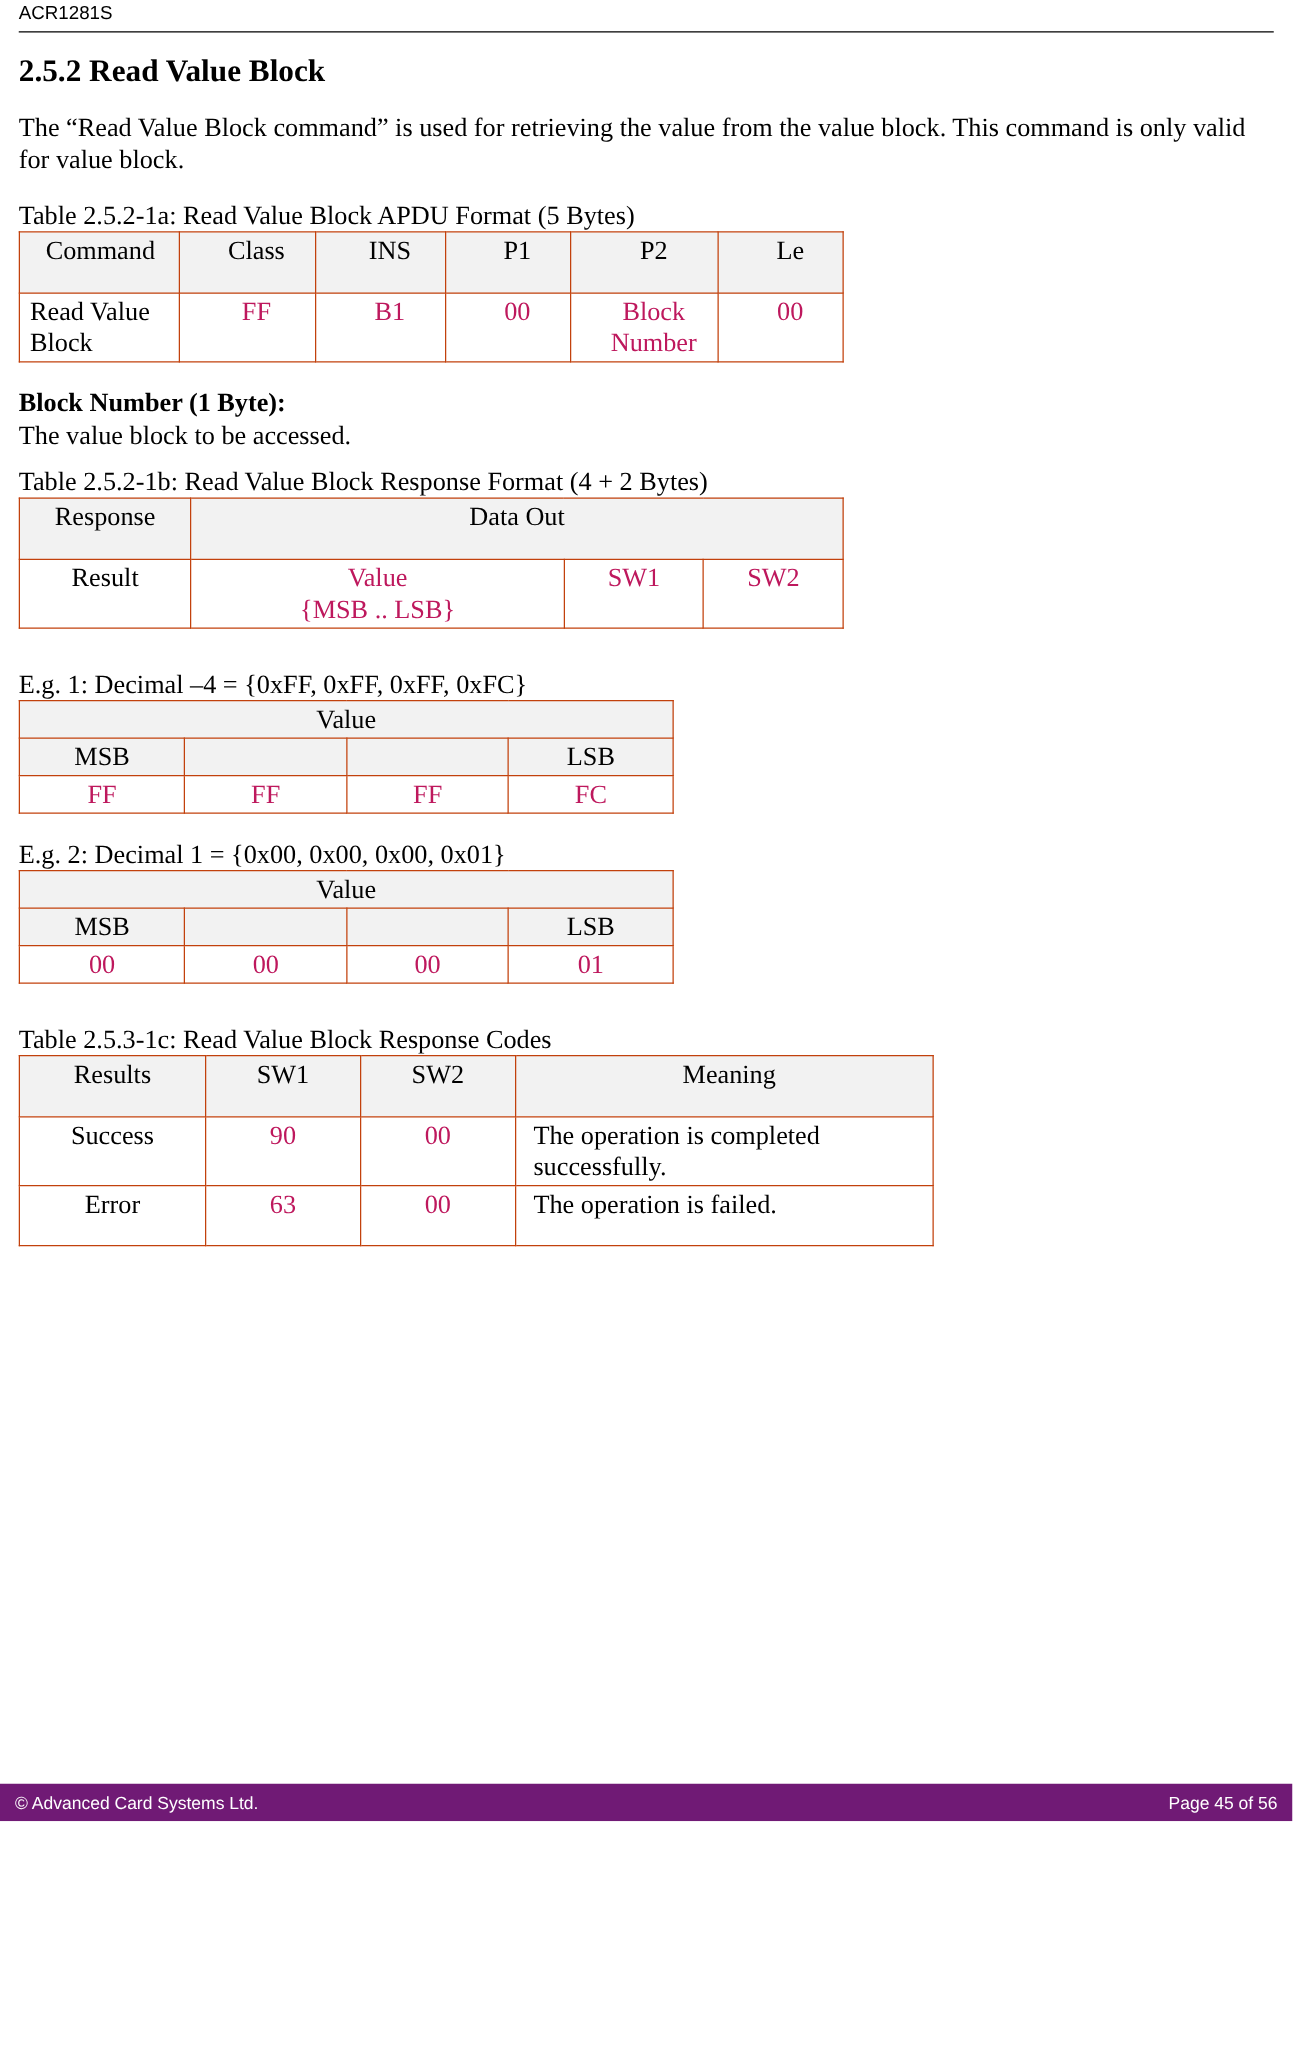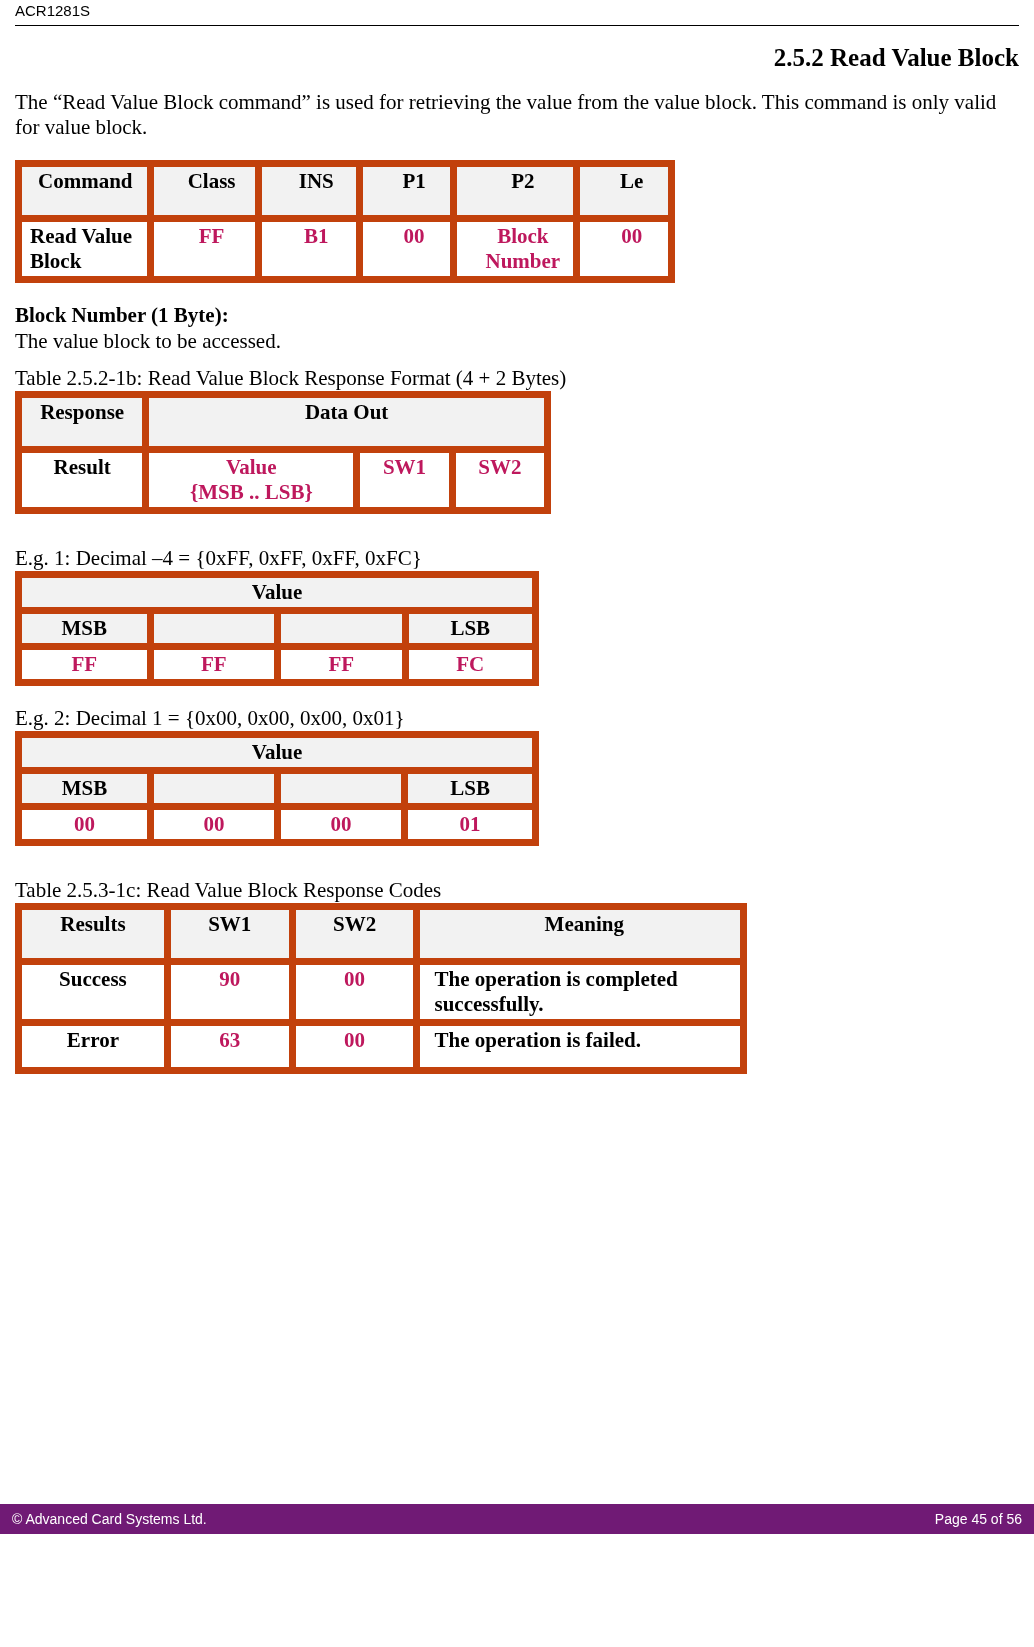--- a/index.html
+++ b/index.html
@@ -24,38 +24,37 @@
   hr.top-rule {
     border: none;
     border-top: 1px solid #000;
     margin: 0 0 18px 0;
   }
   h2 {
     font-size: 25px;
     font-weight: bold;
     margin: 0 0 18px 0;
     font-family: "Times New Roman", Times, serif;
-    text-align: right;
   }
   p {
     margin: 0 0 20px 0;
     line-height: 1.2;
   }
   .caption {
     margin: 0 0 0 0;
   }
   table {
     border-collapse: collapse;
     margin-bottom: 20px;
   }
   td, th {
-    border: 7px solid #c2410c;
+    border: 1px solid #c2410c;
     padding: 2px 6px;
     vertical-align: top;
-    font-weight: bold;
+    font-weight: normal;
   }
   .hdr td {
     background: #f2f2f2;
     text-align: center;
     height: 44px;
     vertical-align: top;
   }
   .hdr-single td {
     background: #f2f2f2;
     text-align: center;
@@ -96,20 +95,21 @@
   <div class="header-line">ACR1281S</div>
   <hr class="top-rule">
 
   <h2>
     <span>2.5.2</span>
     <span>Read Value Block</span>
   </h2>
 
   <p>The “Read Value Block command” is used for retrieving the value from the value block. This command is only valid for value block.</p>
 
+  <div class="caption">Table 2.5.2-1a: Read Value Block APDU Format (5 Bytes)</div>
   <table class="table1" style="width:660px;">
     <tbody>
         <tr class="hdr">
       <td class="first" style="text-align:center;">Command</td>
       <td>Class</td>
       <td>INS</td>
       <td>P1</td>
       <td>P2</td>
       <td>Le</td>
     </tr>
@@ -125,21 +125,21 @@
     </table>
 
   <p class="block-label">
     <span class="bold">Block Number (1 Byte):</span><br>
     <span>The value block to be accessed.</span>
   </p>
   <div class="spacer"></div>
     <div class="spacer"></div>
 
   <div class="caption">Table 2.5.2-1b: Read Value Block Response Format (4 + 2 Bytes)</div>
-  <table class="table2" style="width:536px;">
+  <table class="table2" style="width:660px;">
     <tbody>
         <tr class="hdr">
       <td class="first center">Response</td>
       <td colspan="3" class="center">Data Out</td>
     </tr>
     <tr>
       <td class="first center">Result</td>
       <td class="center green" style="width:316px;">
         <span>Value</span><br>
         <span>{MSB .. LSB}</span>

